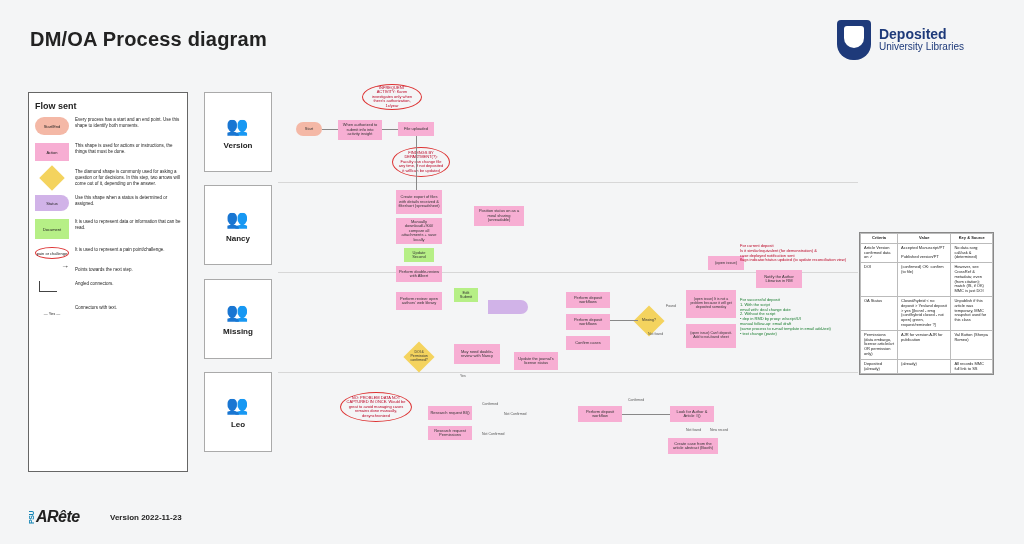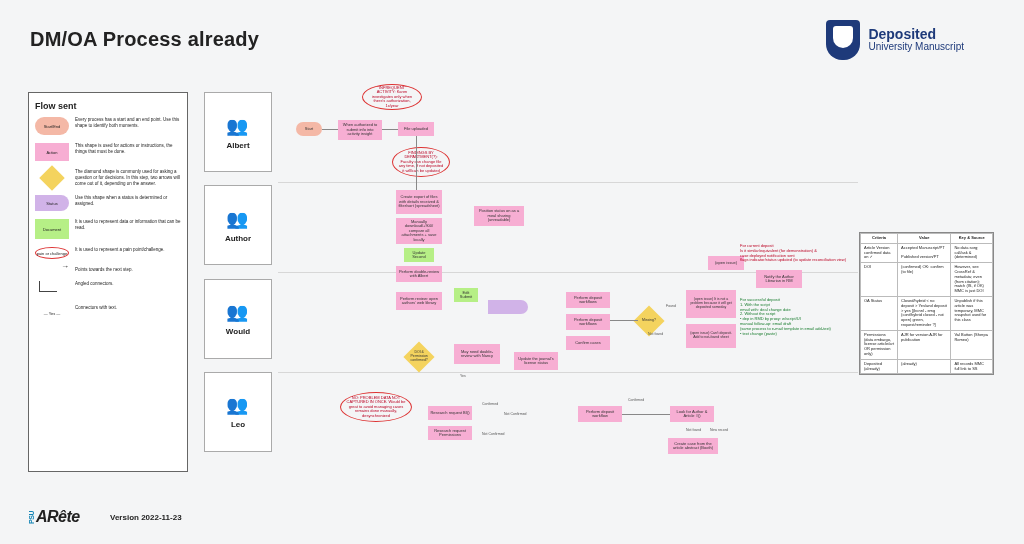--- a/index.html
+++ b/index.html
@@ -64,27 +64,27 @@
   .note-green { position: absolute; font-size: 4px; color: #167b2c; line-height: 1.2; }
 
   
   .footer-logo { position: absolute; bottom: 18px; left: 28px; font-size: 16px; font-weight: 800; font-style: italic; letter-spacing: -0.5px; }
   .footer-logo .accent { color: #1284b5; font-size: 7px; writing-mode: vertical-rl; transform: rotate(180deg); display: inline-block; vertical-align: middle; font-style: normal; font-weight: 600; margin-right: 1px; }
   .version { position: absolute; bottom: 22px; left: 110px; font-size: 8px; font-weight: 600; }
 </style>
 </head>
 <body>
 
-<div class="title">DM/OA Process already</div>
+<div class="title">DM/OA Process diagram</div>
 
 <div class="brand">
   <div class="shield"></div>
   <div class="brand-text">
     <div class="l1">Deposited</div>
-    <div class="l2">University Manuscript</div>
+    <div class="l2">University Libraries</div>
   </div>
 </div>
 
 <div class="legend">
   <div class="legend-title">Flow sent</div>
 
   <div class="legend-row">
     <div class="legend-shape oval">Start/End</div>
     <div class="legend-desc">Every process has a start and an end point. Use this shape to identify both moments.</div>
   </div>
@@ -120,29 +120,29 @@
   </div>
   <div class="legend-row">
     <div class="legend-shape" style="font-size:4px;">— Yes —</div>
     <div class="legend-desc">Connectors with text.</div>
   </div>
 </div>
 
 <div class="lanes">
   <div class="lane">
     <div class="people">👥</div>
-    <div class="nm">Albert</div>
-  </div>
-  <div class="lane">
-    <div class="people">👥</div>
-    <div class="nm">Author</div>
-  </div>
-  <div class="lane">
-    <div class="people">👥</div>
-    <div class="nm">Would</div>
+    <div class="nm">Version</div>
+  </div>
+  <div class="lane">
+    <div class="people">👥</div>
+    <div class="nm">Nancy</div>
+  </div>
+  <div class="lane">
+    <div class="people">👥</div>
+    <div class="nm">Missing</div>
   </div>
   <div class="lane">
     <div class="people">👥</div>
     <div class="nm">Leo</div>
   </div>
 </div>
 
 <div class="canvas">
   <div class="lane-line" style="top:90px"></div>
   <div class="lane-line" style="top:180px"></div>

